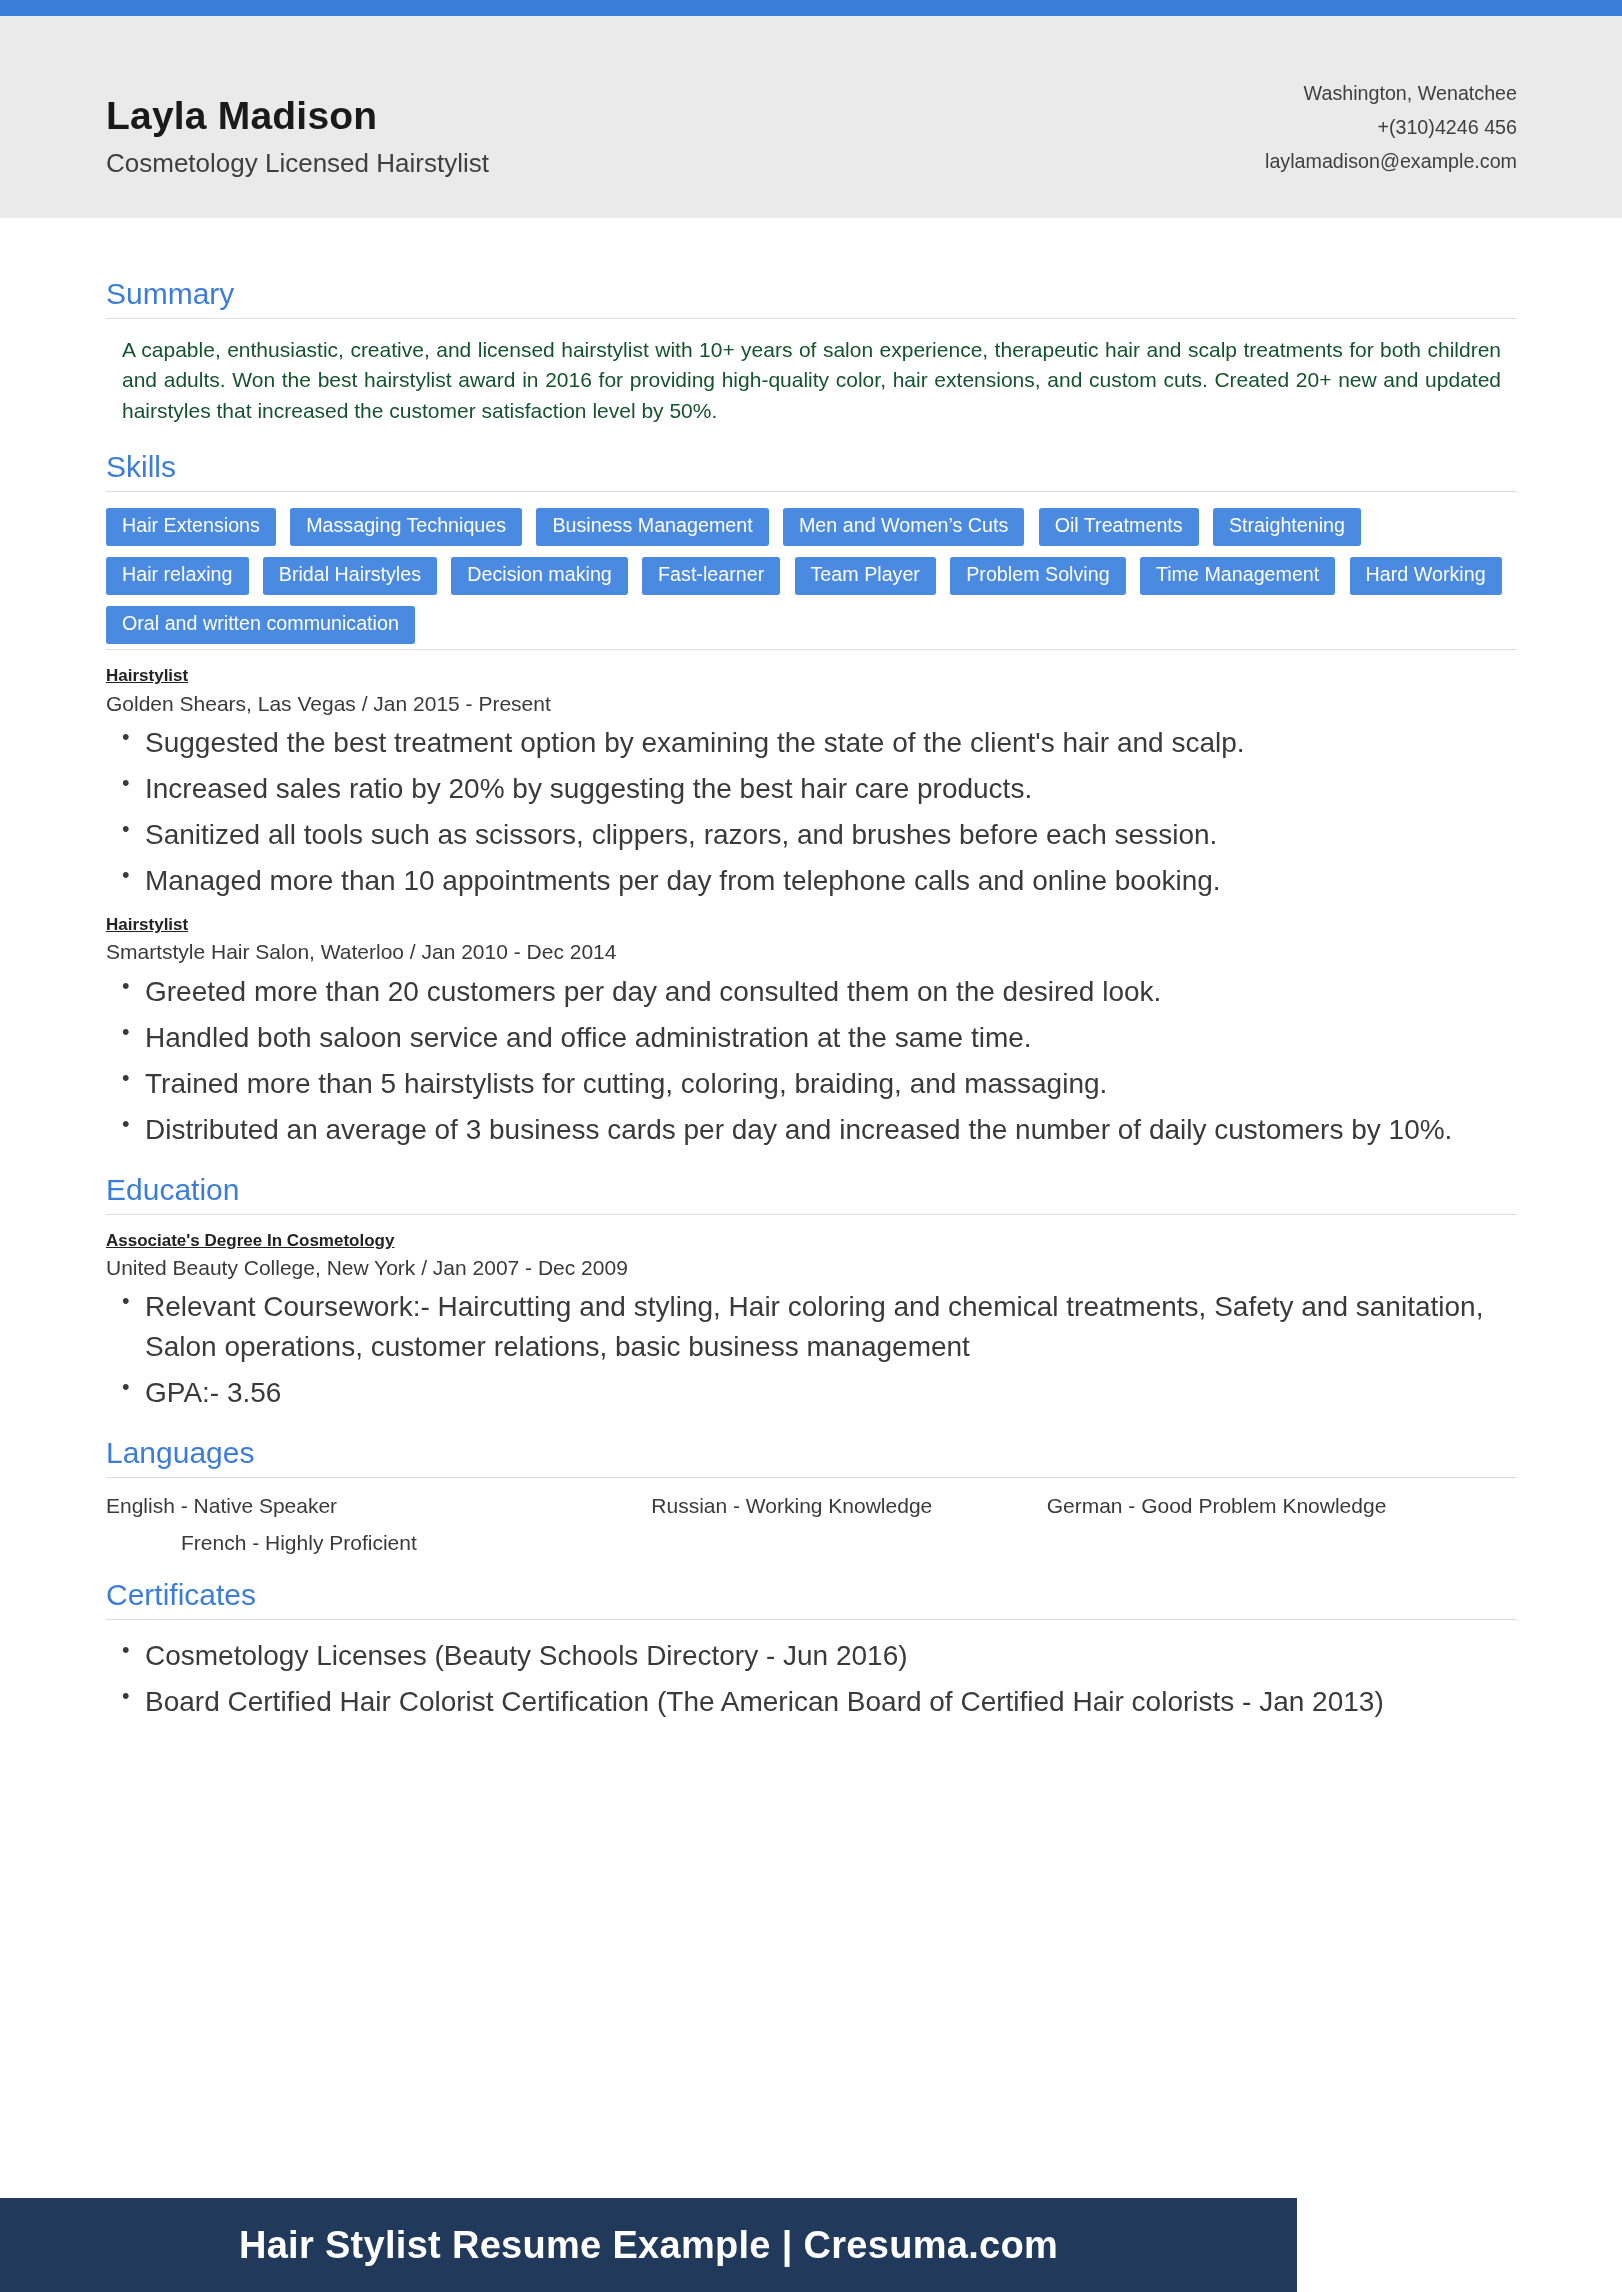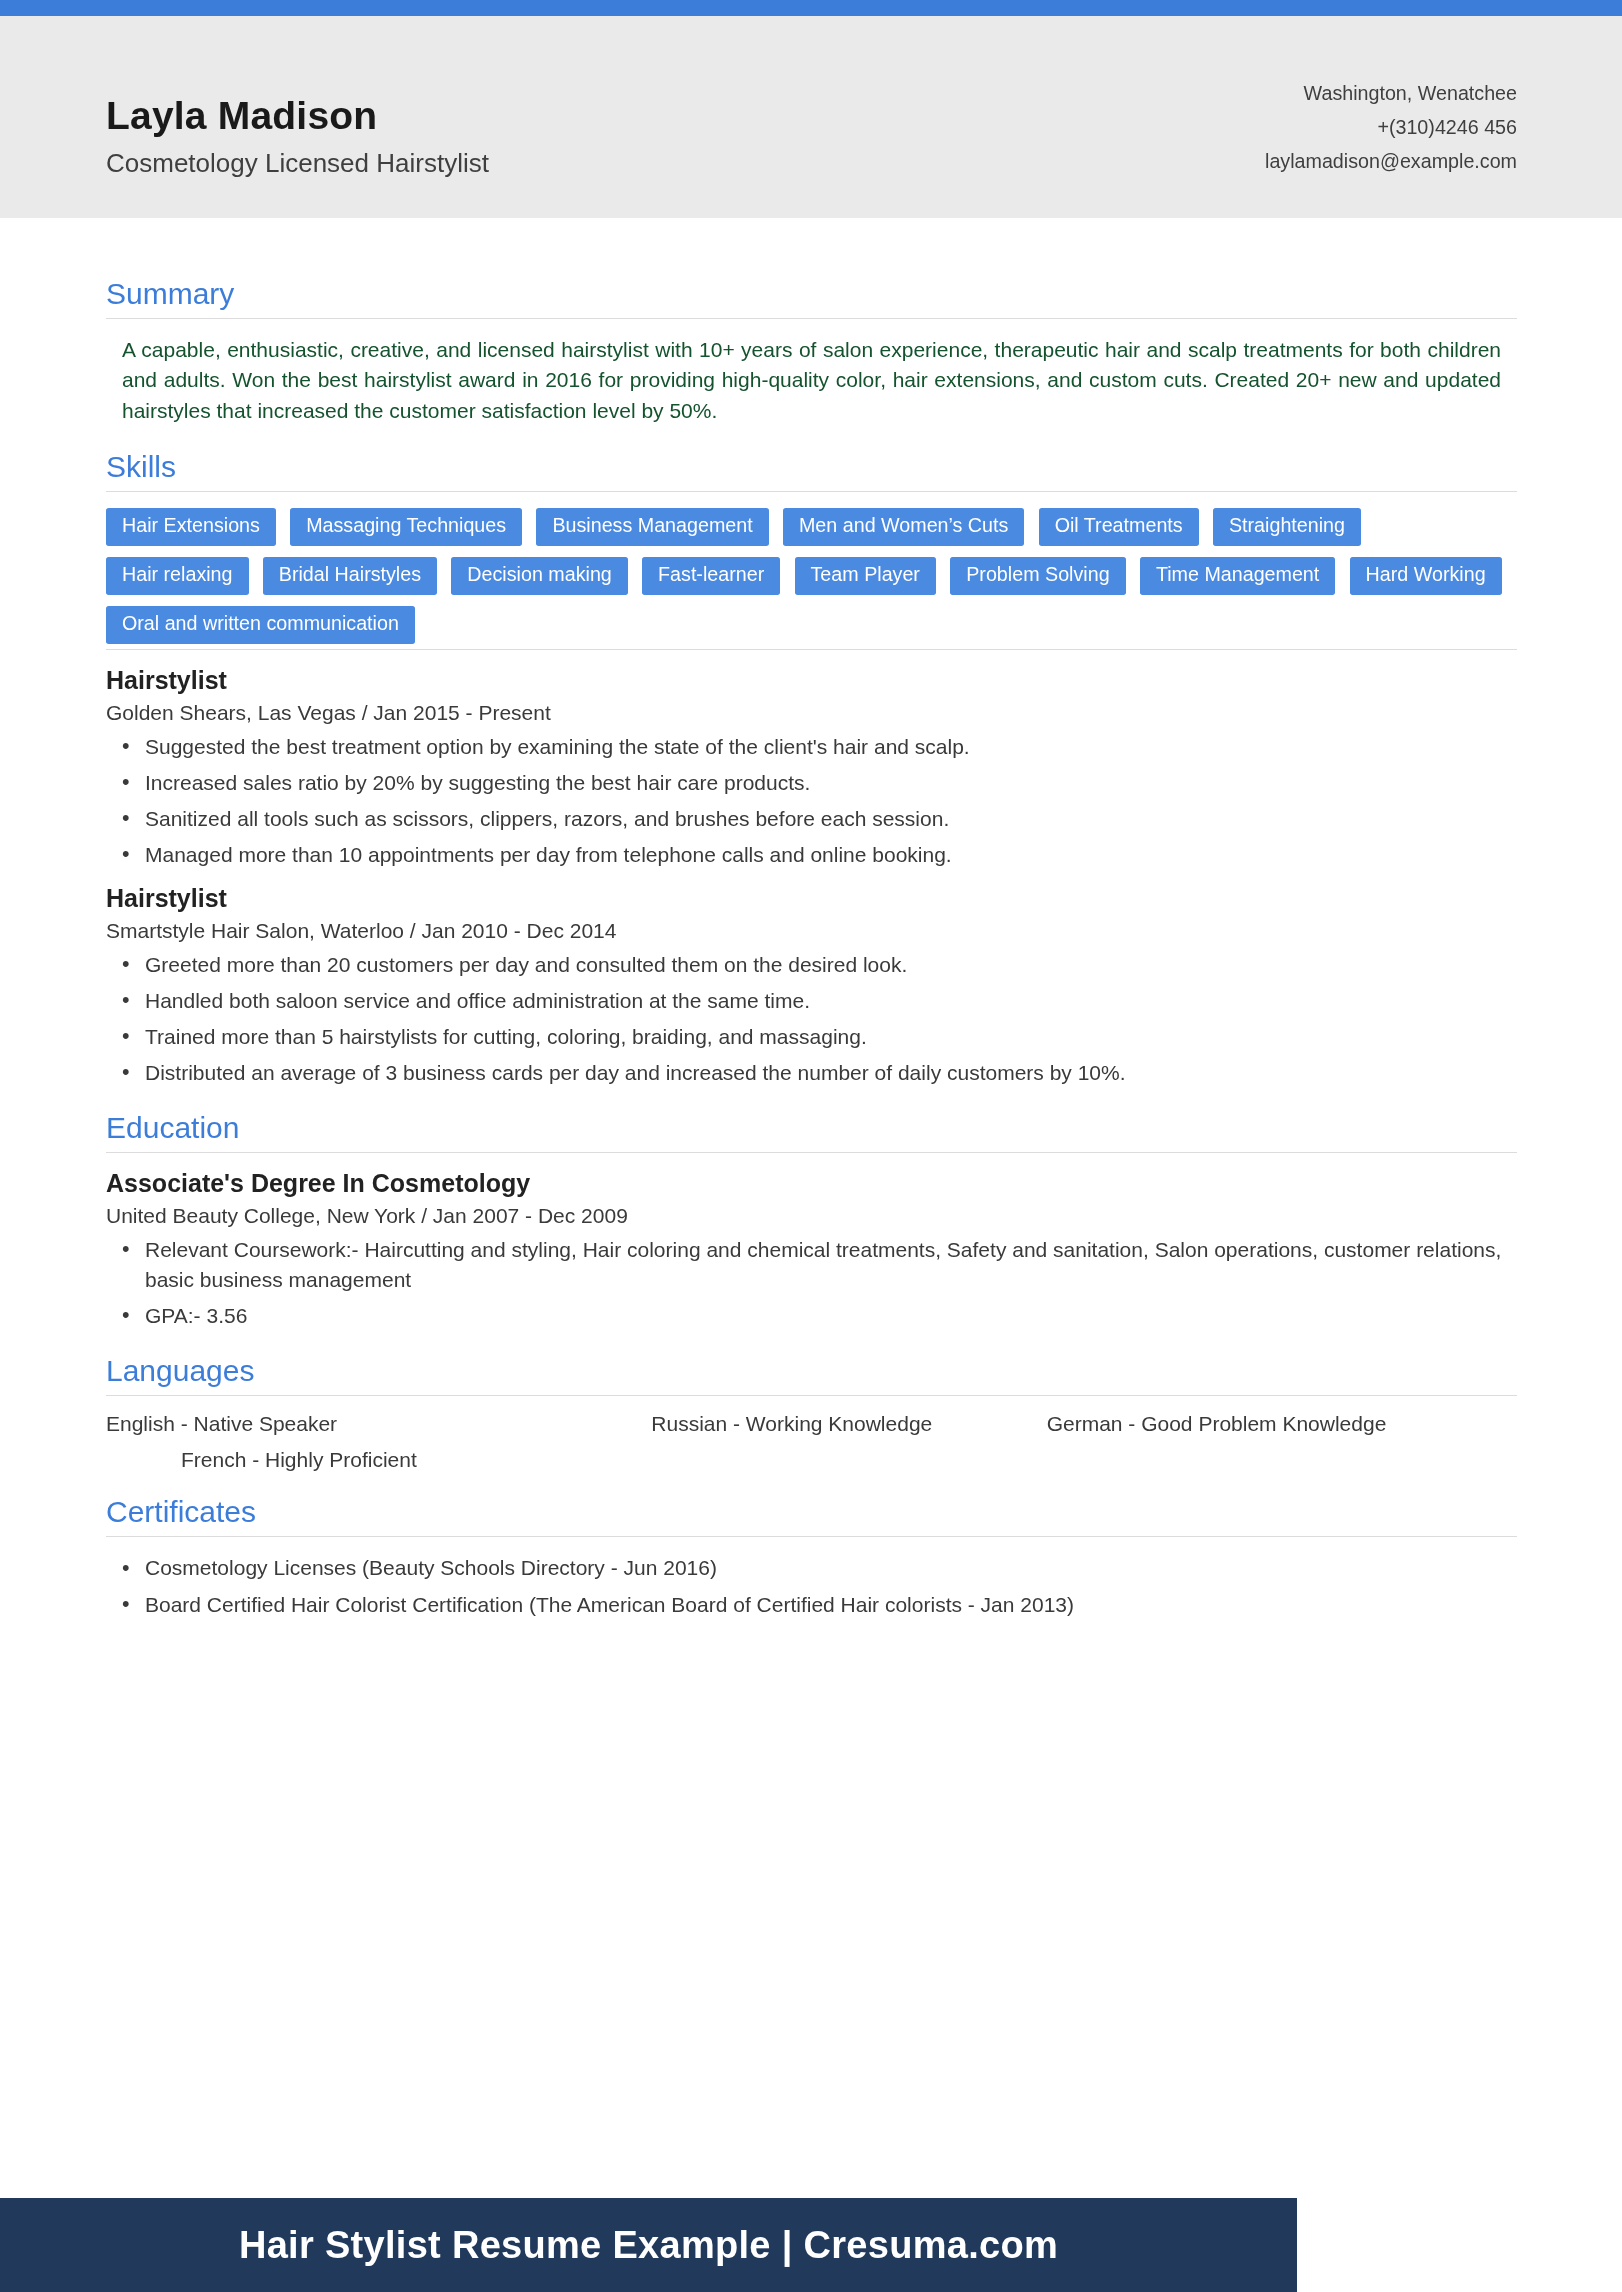--- a/index.html
+++ b/index.html
@@ -93,37 +93,38 @@
     color: #ffffff;
     font-size: 19.7px;
     padding: 8px 16px 9.9px 16px;
     border-radius: 2.7px;
     white-space: nowrap;
     line-height: 1;
   }
   
   .entry { margin-bottom: 14.3px; }
   .entry-role {
-    font-size: 25px;
+    font-size: 17px;
     font-weight: bold;
     color: #222222;
     margin: 0 0 5.4px 0;
+    text-decoration: underline;
   }
   .entry-meta {
     font-size: 21px;
     color: #3a3a3a;
     margin: 0 0 7.2px 0;
   }
   ul.bullets {
     margin: 0 0 0 0;
     padding-left: 39px;
     list-style: none;
   }
   ul.bullets li {
-    font-size: 21px;
+    font-size: 28px;
     color: #3a3a3a;
     line-height: 1.42;
     margin-bottom: 6.3px;
     position: relative;
     padding-left: 0;
   }
   ul.bullets li::before {
     content: "\2022";
     position: absolute;
     left: -23px;

